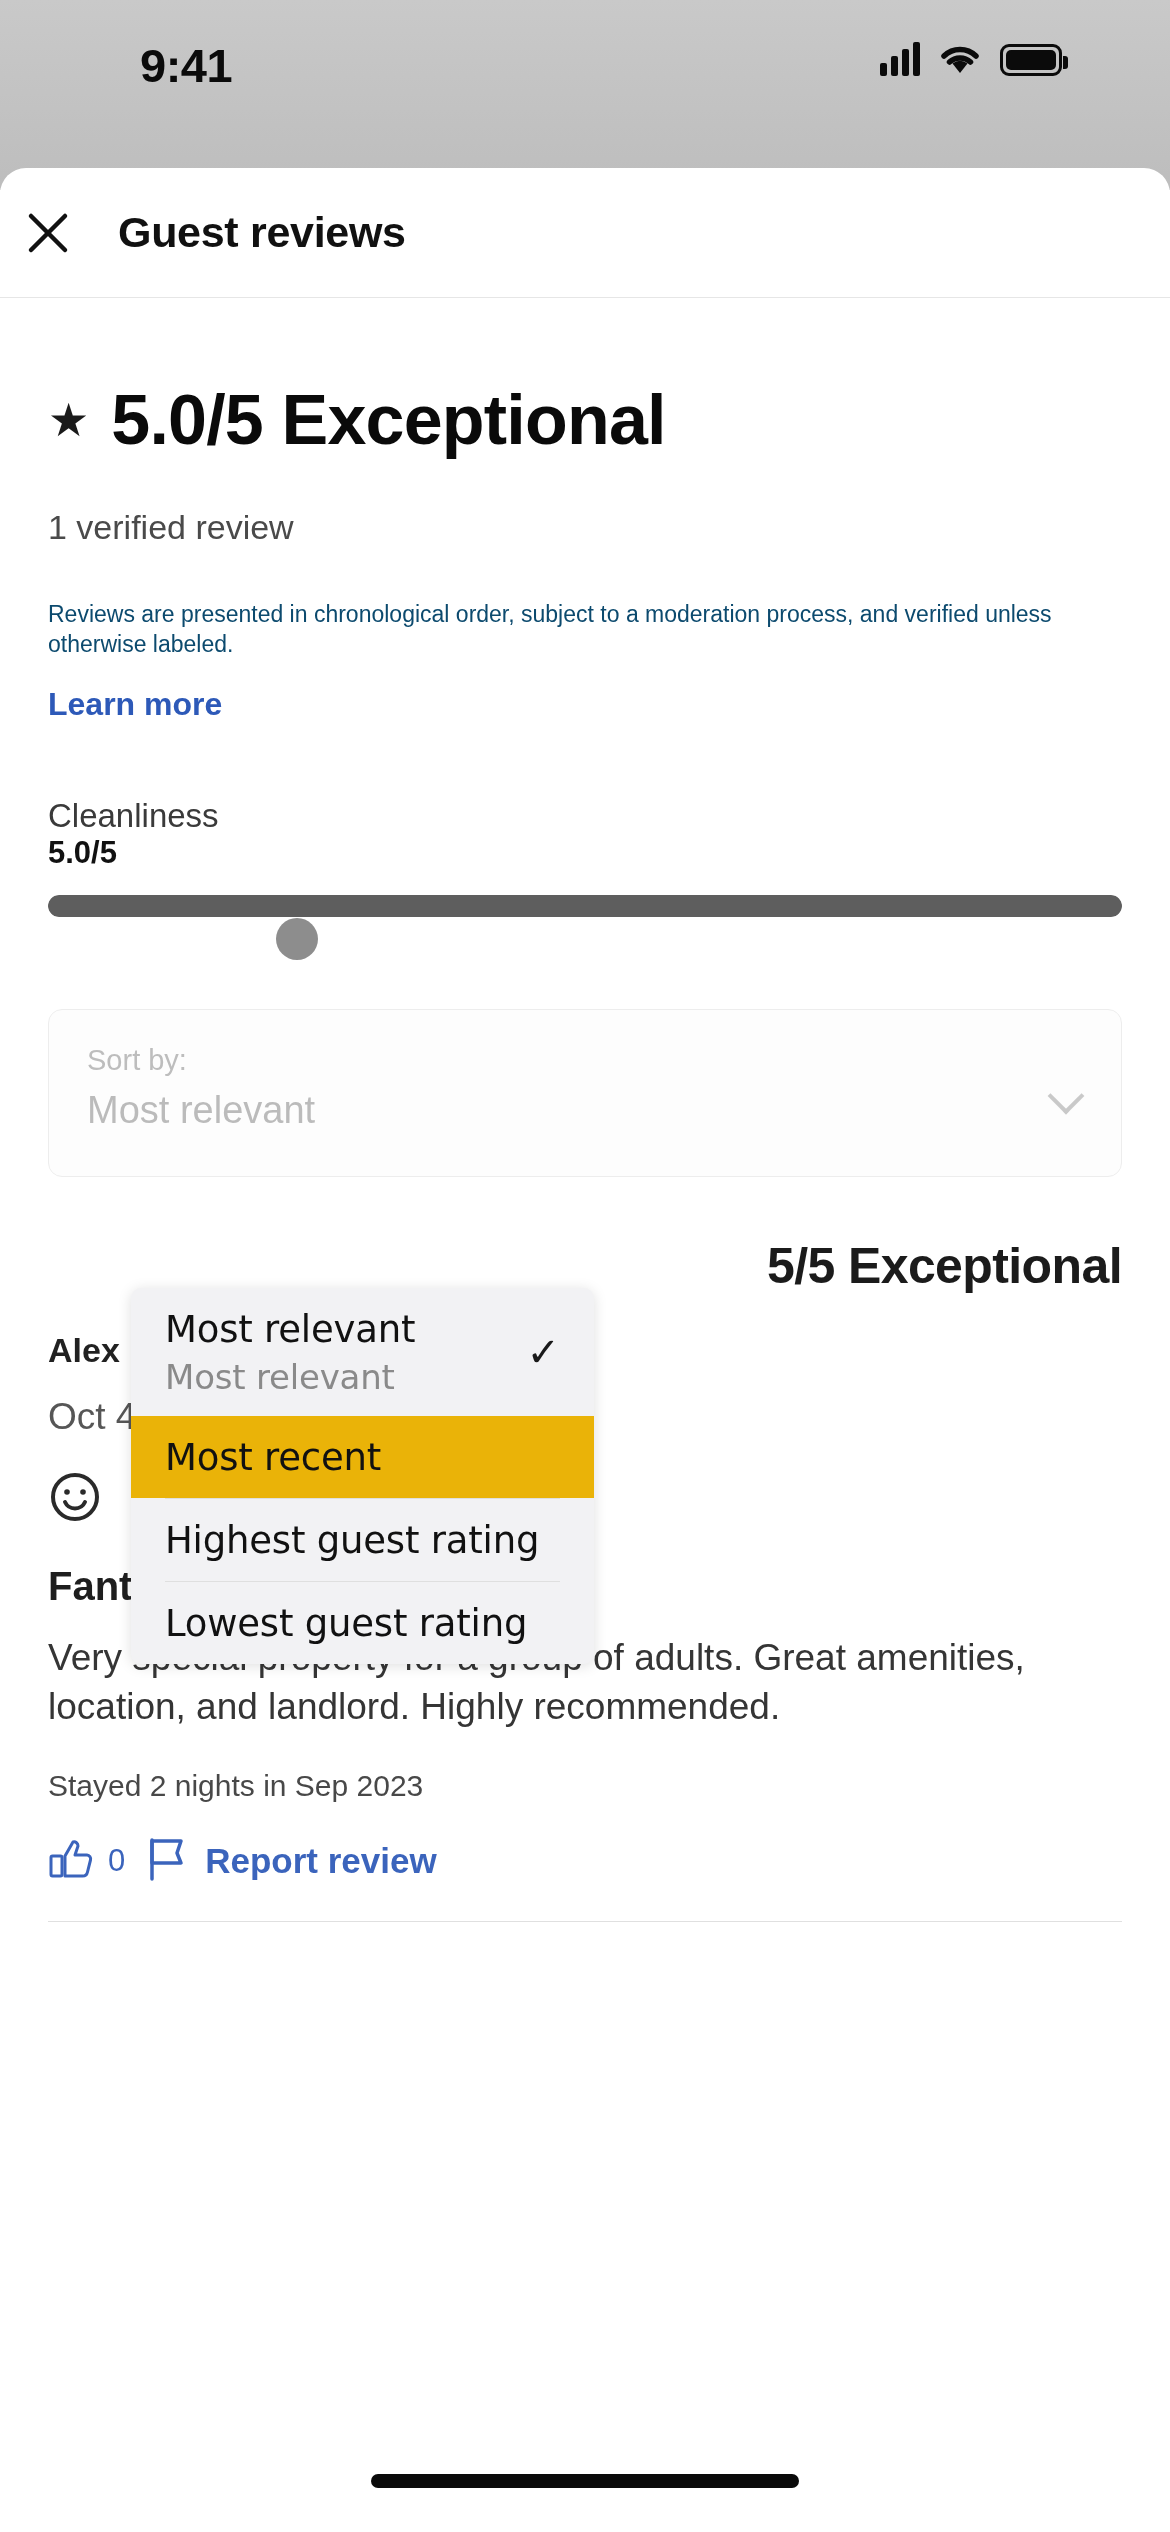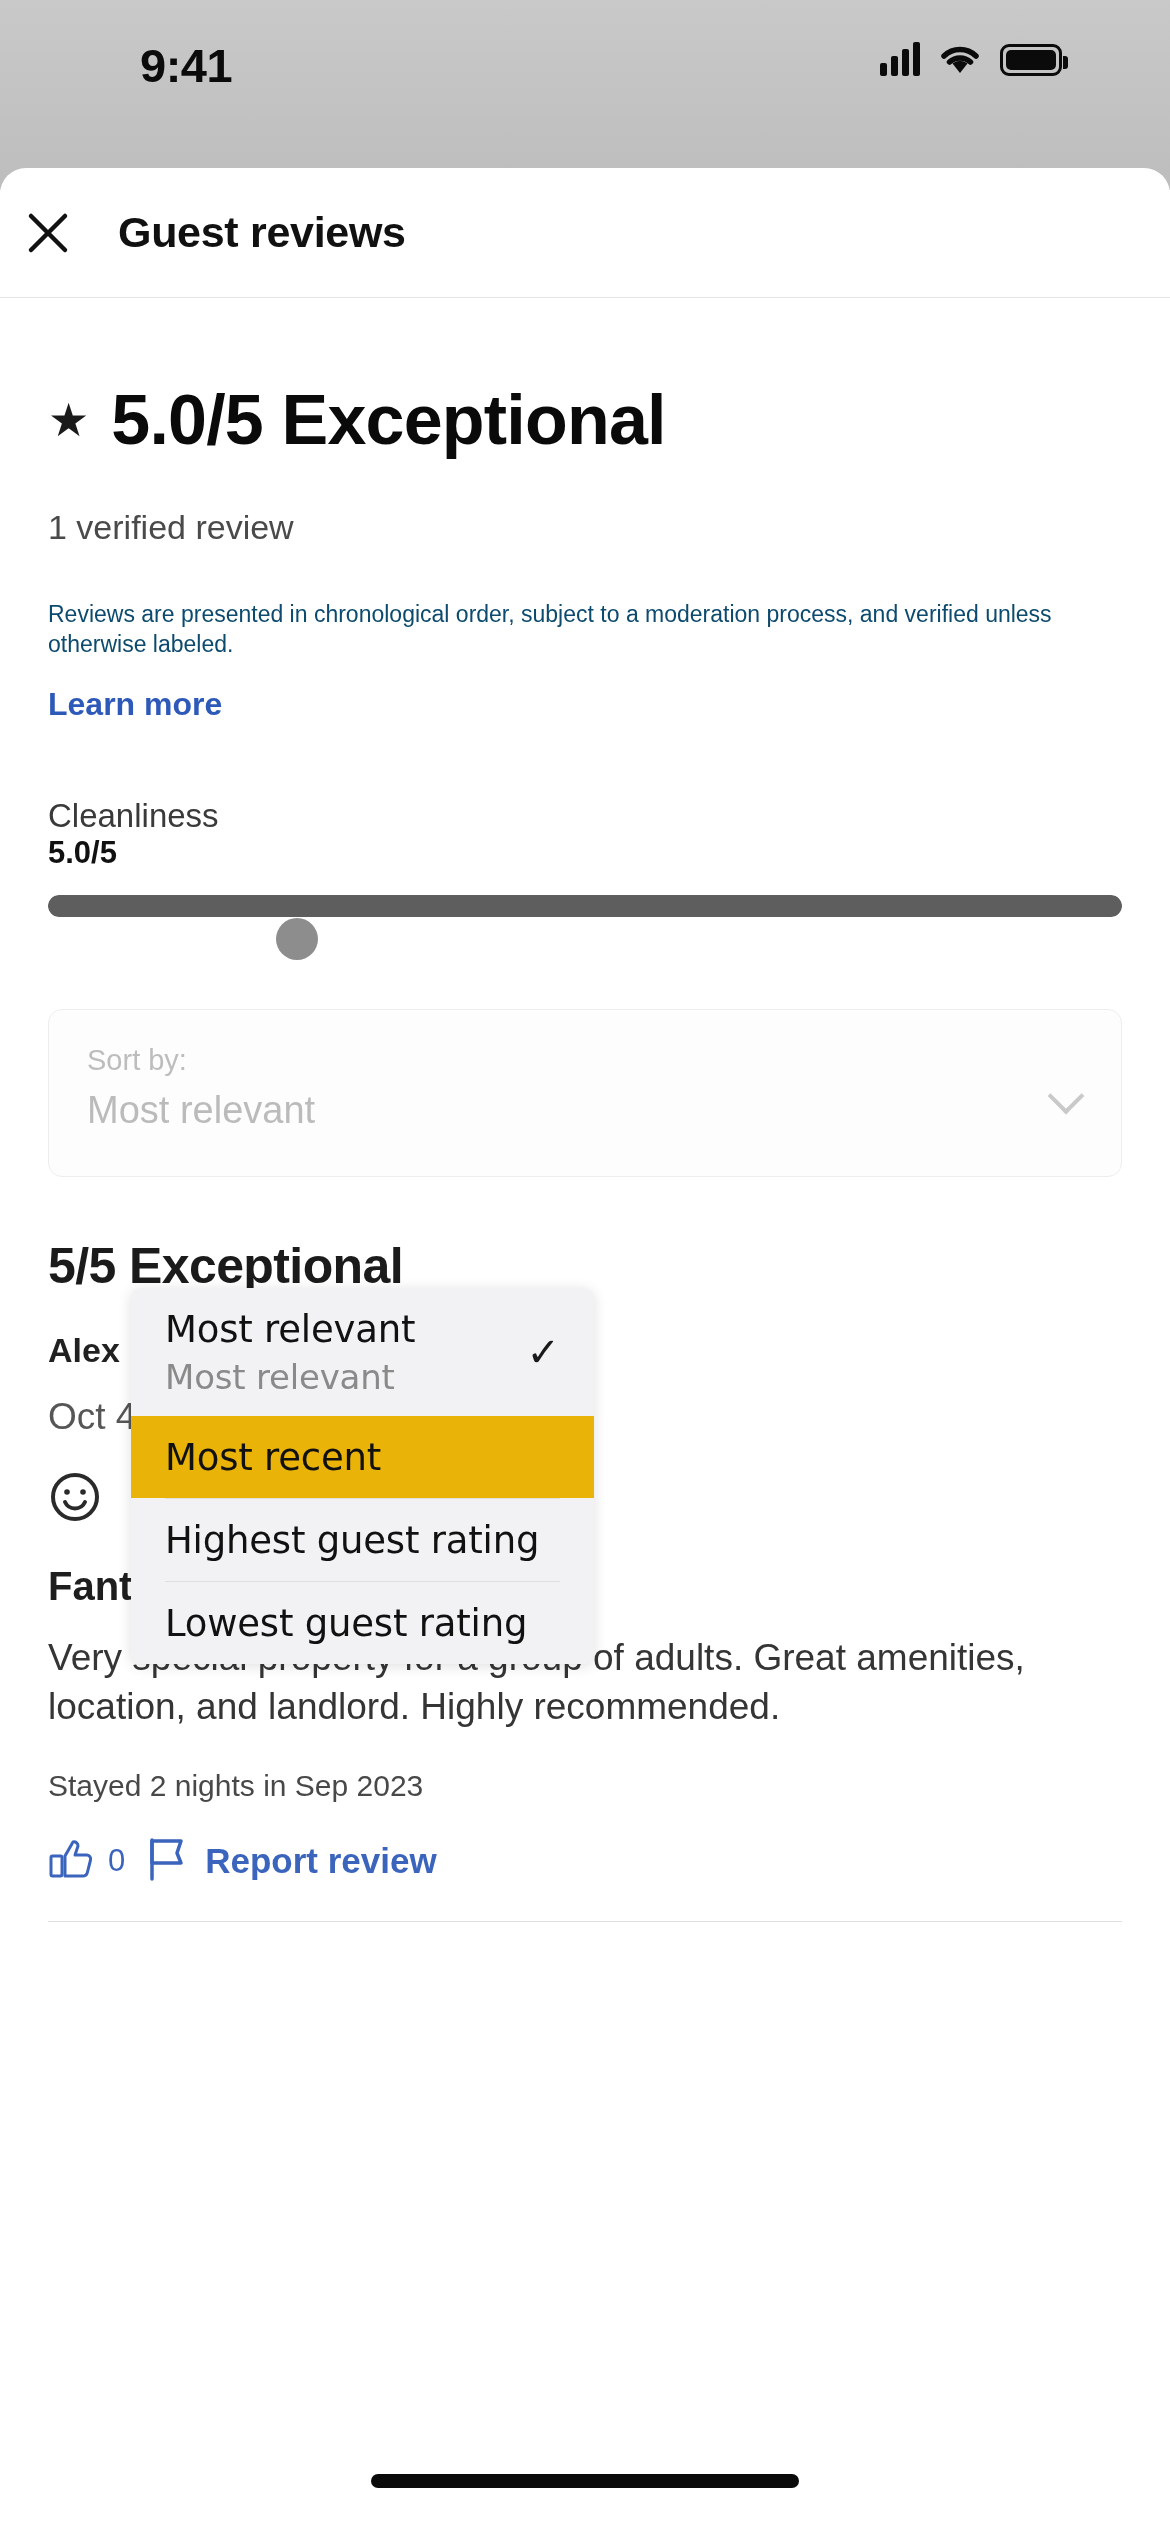--- a/index.html
+++ b/index.html
@@ -96,21 +96,21 @@
   .sort-label { font-size:29px; color:#6e6e6e; }
   .sort-value { font-size:38px; color:#6a6a6a; margin-top:12px; }
   .chev {
     position:absolute; right:42px; top:50%; margin-top:-10px;
     width:26px; height:26px; border-right:4px solid #8a8a8a; border-bottom:4px solid #8a8a8a;
     transform:rotate(45deg);
   }
 
   
   .review { margin-top:60px; opacity:.93; }
-  .rv-score { font-size:50px; font-weight:700; color:#0a0a0a; letter-spacing:-0.6px; }
+  .rv-score { font-size:50px; font-weight:700; color:#0a0a0a; letter-spacing:-0.6px;text-align:right; }
   .rv-author { margin-top:36px; font-size:34px; font-weight:700; color:#111; }
   .rv-date { margin-top:26px; font-size:37px; color:#4a4a4a; }
   .rv-like { margin-top:32px; display:flex; align-items:center; gap:26px; }
   .rv-like-txt { font-size:37px; color:#3b3b3b; }
   .rv-title { margin-top:36px; font-size:40px; font-weight:700; color:#0d0d0d; }
   .rv-body { margin-top:24px; font-size:37px; line-height:1.33; color:#262626; max-width:1078px; }
   .rv-stay { margin-top:38px; font-size:30px; color:#3b3b3b; }
   .rv-actions { margin-top:34px; display:flex; align-items:center; gap:22px; }
   .rv-helpful { display:flex; align-items:center; gap:14px; cursor:pointer; }
   .rv-helpful-count { font-size:31px; color:#2d59b8; }

